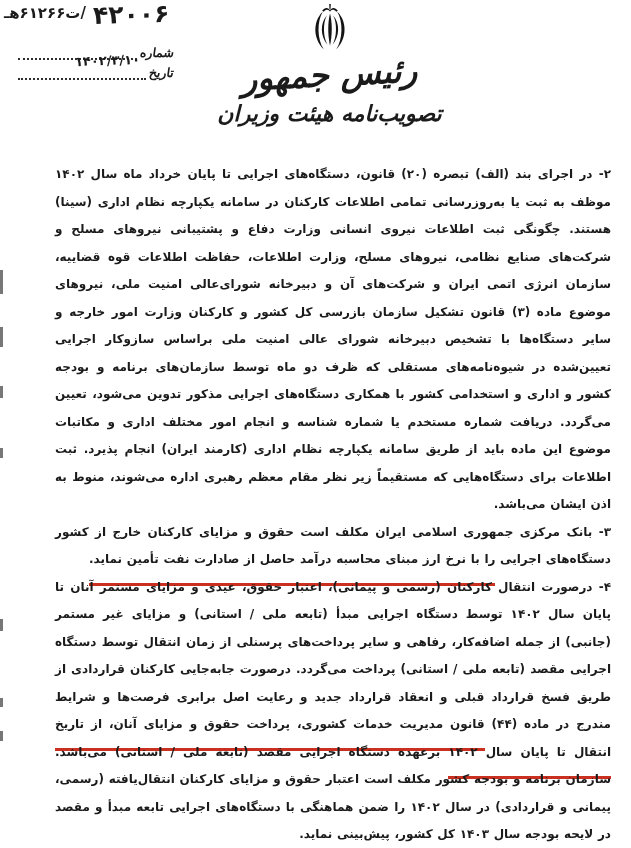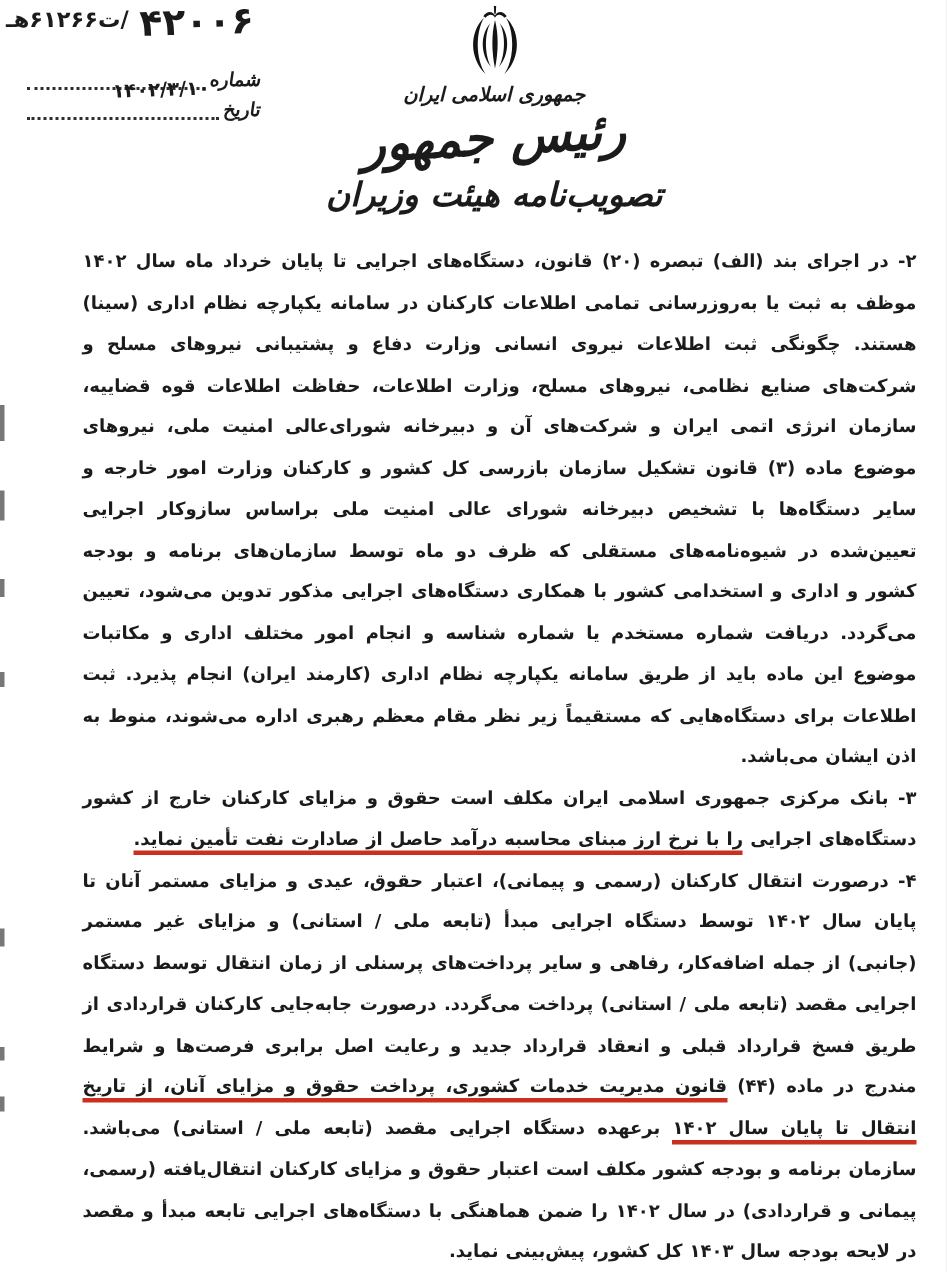--- a/index.html
+++ b/index.html
@@ -66,21 +66,21 @@
   
   .doc-body {
     position:absolute; top:161px; left:55px; right:20px;
     direction:rtl; text-align:justify;
     font-size:12px; font-weight:700; line-height:27.5px;
     word-spacing:0.5px;
   }
   .doc-body p { margin:0; }
   .redline {
     border-bottom:3px solid var(--red,#c9301f);
-    padding-bottom:1px;
+    padding-bottom:17px;
   }
 
   
   .artifact { position:absolute; left:0; width:3px; background:#4a4a4a; opacity:.75; }
   .a1 { top:270px; height:24px; }
   .a2 { top:327px; height:20px; }
   .a3 { top:386px; height:12px; }
   .a4 { top:448px; height:10px; }
   .a5 { top:619px; height:12px; }
   .a6 { top:698px; height:9px;  }
@@ -121,21 +121,20 @@
 
           <path d="M44 22 C31 36 31 62 45 78 C37 64 36 36 44 22 Z"></path>
 
           <path d="M36 15 C17 33 17 67 38 87 C25 68 25 33 36 15 Z"></path>
 
           <path d="M56 22 C69 36 69 62 55 78 C63 64 64 36 56 22 Z"></path>
 
           <path d="M64 15 C83 33 83 67 62 87 C75 68 75 33 64 15 Z"></path>
         </g>
       </svg>
-      <div class="country">جمهوری اسلامی ایران</div>
       <div class="office">رئیس جمهور</div>
       <div class="doctype">تصویب‌نامه هیئت وزیران</div>
     </div>
   </div>
 
   <div class="doc-body">
       <p><span>۲- در اجرای بند (الف) تبصره (۲۰) قانون، دستگاه‌های اجرایی تا پایان خرداد ماه سال ۱۴۰۲ موظف به ثبت یا به‌روزرسانی تمامی اطلاعات کارکنان در سامانه یکپارچه نظام اداری (سینا) هستند. چگونگی ثبت اطلاعات نیروی انسانی وزارت دفاع و پشتیبانی نیروهای مسلح و شرکت‌های صنایع نظامی، نیروهای مسلح، وزارت اطلاعات، حفاظت اطلاعات قوه قضاییه، سازمان انرژی اتمی ایران و شرکت‌های آن و دبیرخانه شورای‌عالی امنیت ملی، نیروهای موضوع ماده (۳) قانون تشکیل سازمان بازرسی کل کشور و کارکنان وزارت امور خارجه و سایر دستگاه‌ها با تشخیص دبیرخانه شورای عالی امنیت ملی براساس سازوکار اجرایی تعیین‌شده در شیوه‌نامه‌های مستقلی که ظرف دو ماه توسط سازمان‌های برنامه و بودجه کشور و اداری و استخدامی کشور با همکاری دستگاه‌های اجرایی مذکور تدوین می‌شود، تعیین می‌گردد. دریافت شماره مستخدم یا شماره شناسه و انجام امور مختلف اداری و مکاتبات موضوع این ماده باید از طریق سامانه یکپارچه نظام اداری (کارمند ایران) انجام پذیرد. ثبت اطلاعات برای دستگاه‌هایی که مستقیماً زیر نظر مقام معظم رهبری اداره می‌شوند، منوط به اذن ایشان می‌باشد.</span></p>
       <p><span>۳- بانک مرکزی جمهوری اسلامی ایران مکلف است حقوق و مزایای کارکنان خارج از کشور دستگاه‌های اجرایی </span><span class="redline">را با نرخ ارز مبنای محاسبه درآمد حاصل از صادارت نفت تأمین نماید.</span></p>
       <p><span>۴- درصورت انتقال کارکنان (رسمی و پیمانی)، اعتبار حقوق، عیدی و مزایای مستمر آنان تا پایان سال ۱۴۰۲ توسط دستگاه اجرایی مبدأ (تابعه ملی / استانی) و مزایای غیر مستمر (جانبی) از جمله اضافه‌کار، رفاهی و سایر پرداخت‌های پرسنلی از زمان انتقال توسط دستگاه اجرایی مقصد (تابعه ملی / استانی) پرداخت می‌گردد. درصورت جابه‌جایی کارکنان قراردادی از طریق فسخ قرارداد قبلی و انعقاد قرارداد جدید و رعایت اصل برابری فرصت‌ها و شرایط مندرج در ماده (۴۴) </span><span class="redline">قانون مدیریت خدمات کشوری، پرداخت حقوق و مزایای آنان، از تاریخ انتقال تا پایان سال ۱۴۰۲</span><span> برعهده دستگاه اجرایی مقصد (تابعه ملی / استانی) می‌باشد. سازمان برنامه و بودجه کشور مکلف است اعتبار حقوق و مزایای کارکنان انتقال‌یافته (رسمی، پیمانی و قراردادی) در سال ۱۴۰۲ را ضمن هماهنگی با دستگاه‌های اجرایی تابعه مبدأ و مقصد در لایحه بودجه سال ۱۴۰۳ کل کشور، پیش‌بینی نماید.</span></p>
     </div>

